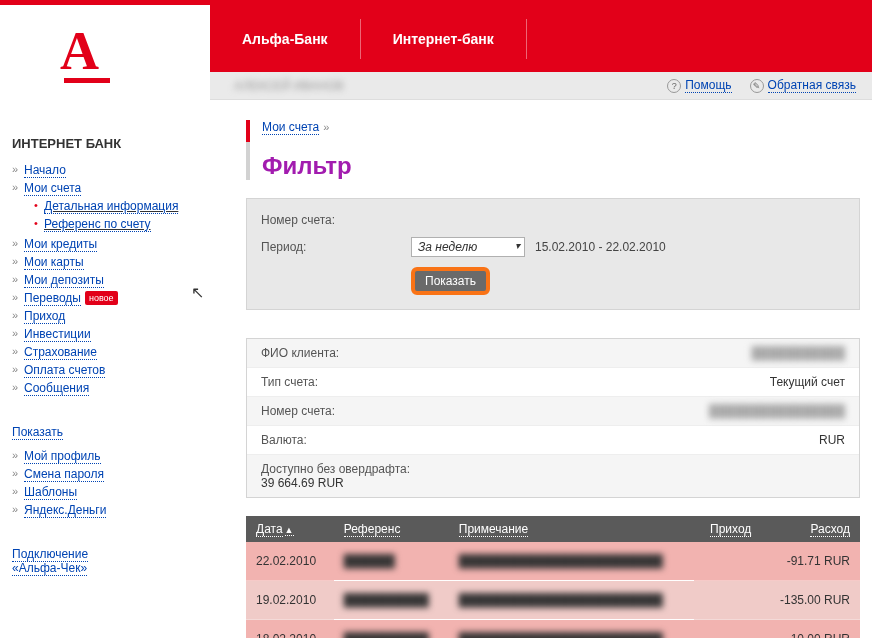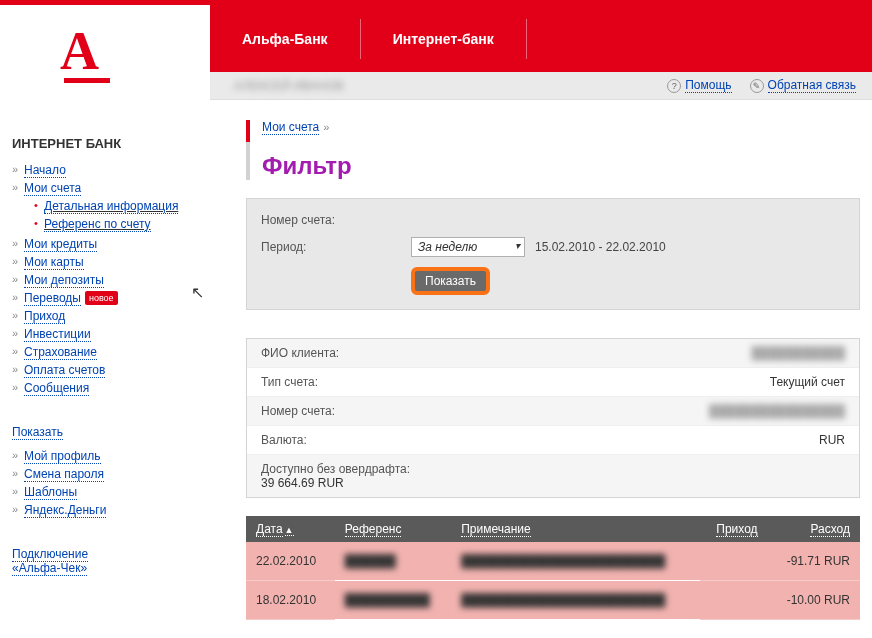--- a/index.html
+++ b/index.html
@@ -191,20 +191,27 @@
         </tr>
       </thead>
       <tbody>
         <tr class="debit">
           <td>22.02.2010</td>
           <td class="bl">██████</td>
           <td class="bl">████████████████████████</td>
           <td class="num"></td>
           <td class="num">-91.71 RUR</td>
         </tr>
+        <tr class="debit alt">
+          <td>19.02.2010</td>
+          <td class="bl">██████████</td>
+          <td class="bl">████████████████████████</td>
+          <td class="num"></td>
+          <td class="num">-135.00 RUR</td>
+        </tr>
         <tr class="debit">
           <td>18.02.2010</td>
           <td class="bl">██████████</td>
           <td class="bl">████████████████████████</td>
           <td class="num"></td>
           <td class="num">-10.00 RUR</td>
         </tr>
       </tbody>
     </table>
   </div>

